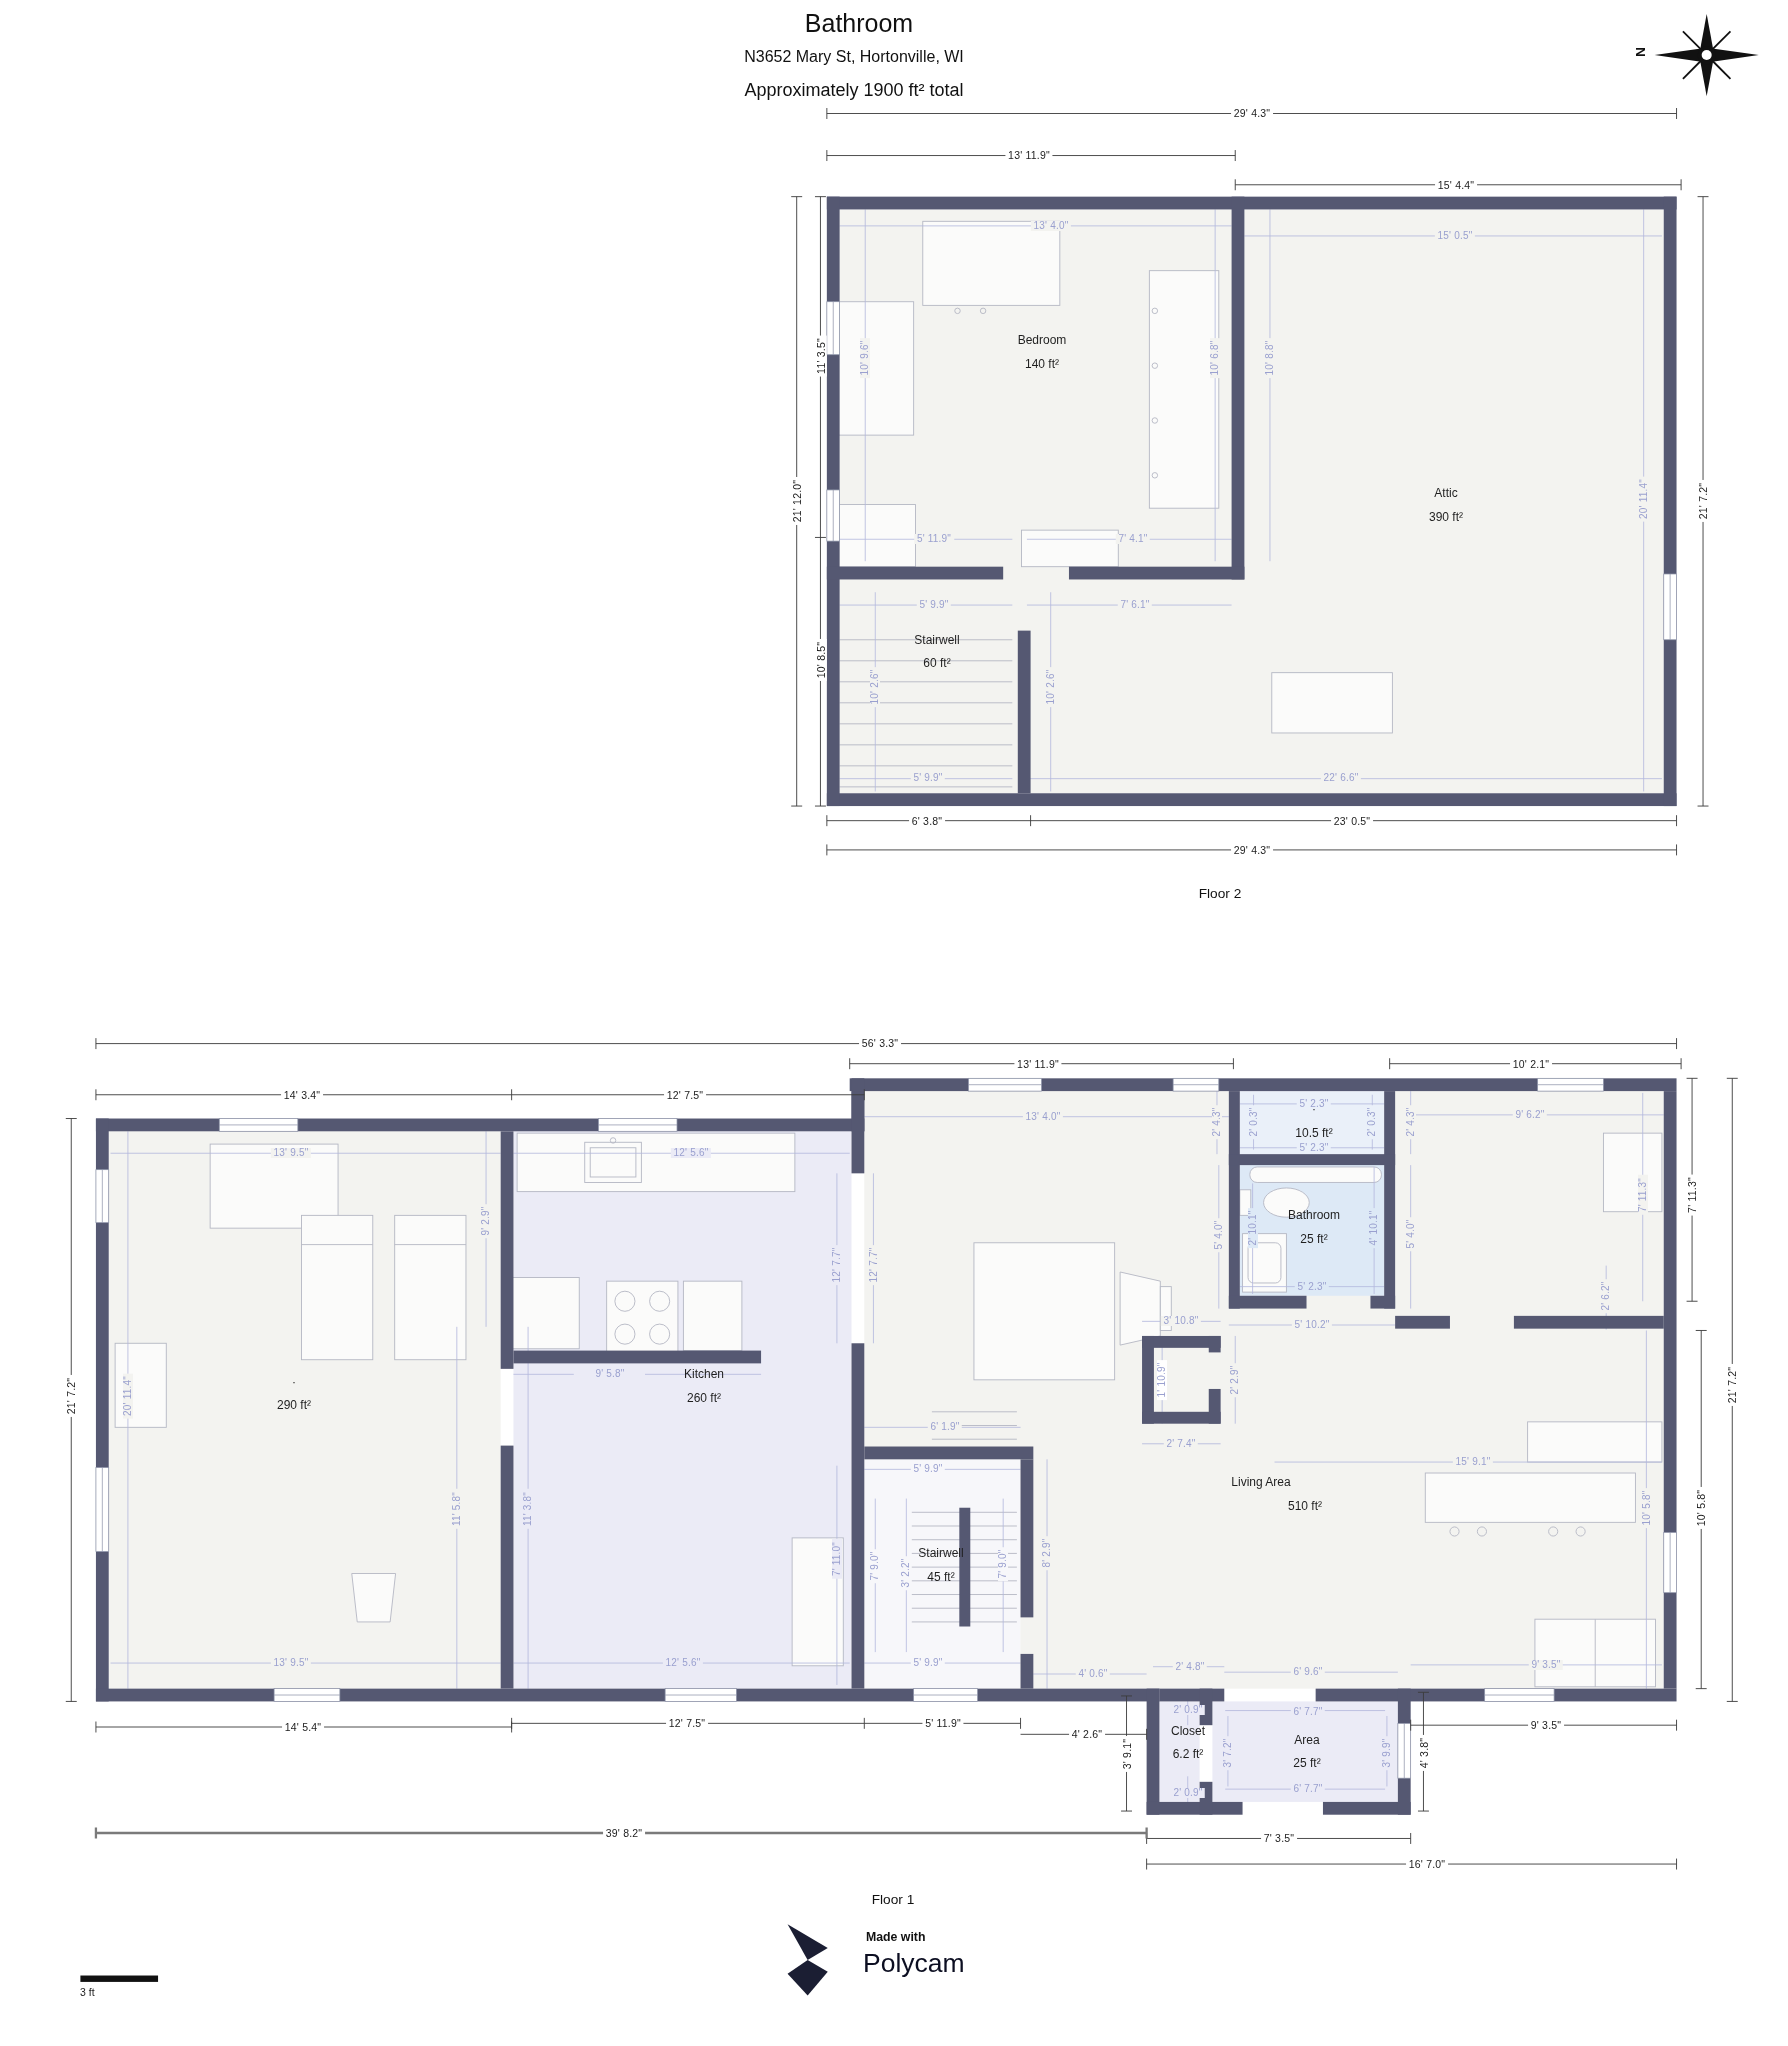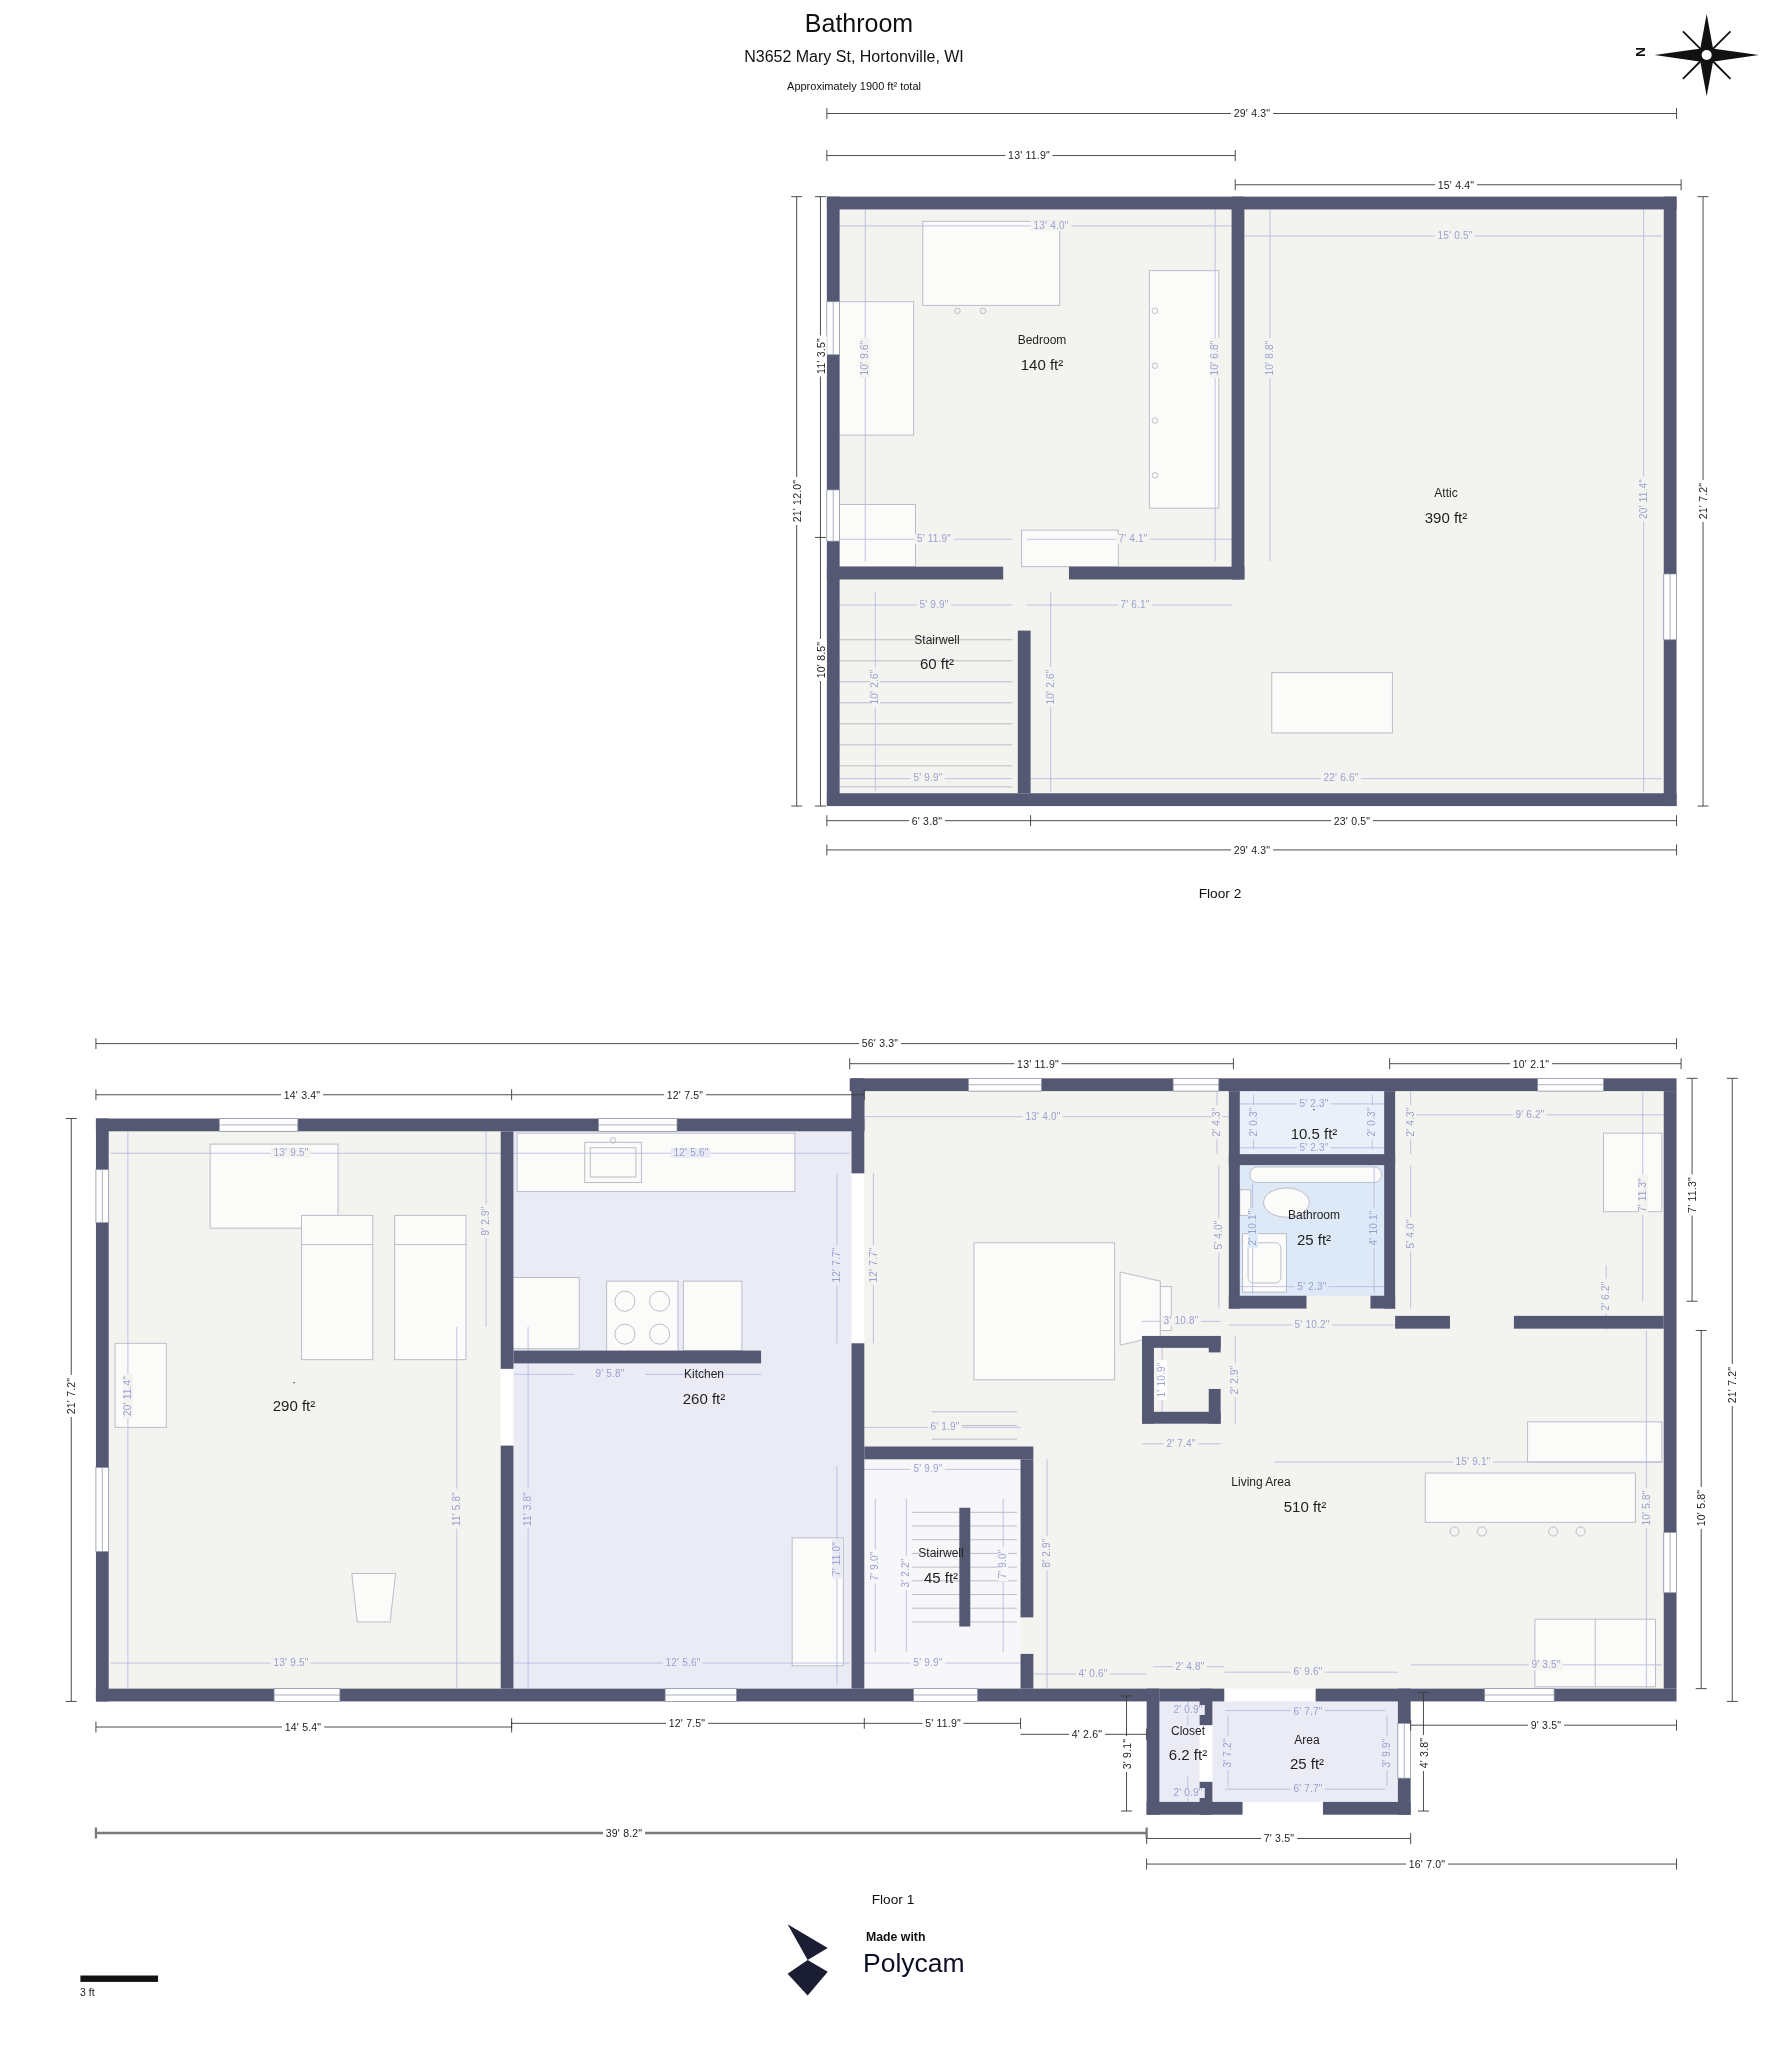--- a/index.html
+++ b/index.html
@@ -12,29 +12,29 @@
   .rot{transform:translate(-50%,-50%) rotate(-90deg);}
   .d{font-size:10.5px;color:#1c1c1c;letter-spacing:0.2px;}
   .p{font-size:10px;color:#9aa0cf;letter-spacing:0.2px;}
   .bg-w{background:#ffffff;}
   .bg-r{background:#f3f3f0;}
   .bg-k{background:#ebebf6;}
   .bg-b{background:#dde9f6;}
   .bg-n{background:#eaf0f9;}
   .bg-s{background:#f7f7fa;}
   .room-name{font-size:12px;color:#1f1f1f;background:none;}
-  .room-area{font-size:15px;color:#1f1f1f;background:none;}
+  .room-area{font-size:12px;color:#1f1f1f;background:none;}
   .floor-lbl{position:absolute;transform:translate(-50%,-50%);font-size:13.7px;color:#111;}
   .hdr{position:absolute;left:0;top:0;width:100%;text-align:center;}
   .hdr-title{position:absolute;left:859px;top:9.1px;transform:translateX(-50%);
              font-size:25px;color:#111;}
   .hdr-addr{position:absolute;left:854px;top:48px;transform:translateX(-50%);
             font-size:16px;color:#111;}
   .hdr-note{position:absolute;left:854px;top:80px;transform:translateX(-50%);
-            font-size:11px;color:#111;}
+            font-size:18px;color:#111;}
   .compass-n{position:absolute;left:1640px;top:52px;transform:translate(-50%,-50%) rotate(-90deg);
              font-size:13.7px;font-weight:bold;color:#111;}
   .made-with{position:absolute;left:866px;top:1930px;font-size:12.3px;font-weight:bold;color:#111;}
   .brand{position:absolute;left:863px;top:1948px;font-size:26.5px;font-weight:500;color:#0c0e21;}
   .scale-lbl{position:absolute;left:80px;top:1986px;font-size:10.5px;color:#222;}
 </style>
 </head>
 <body>
 
 <div id="stage">

